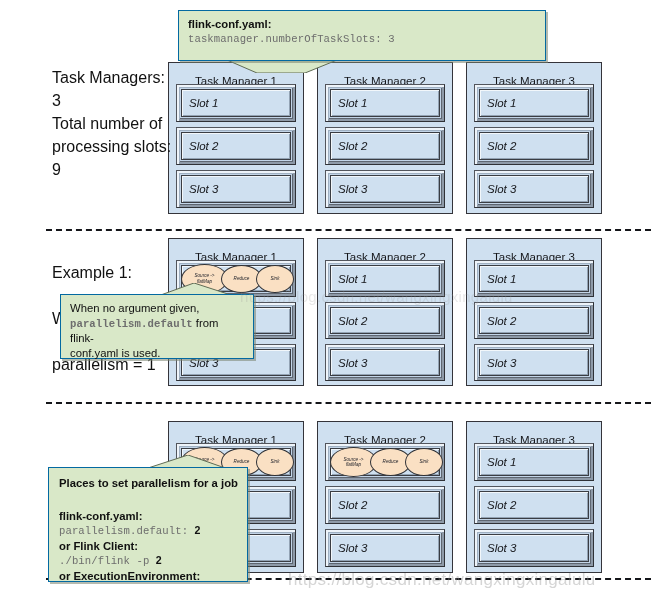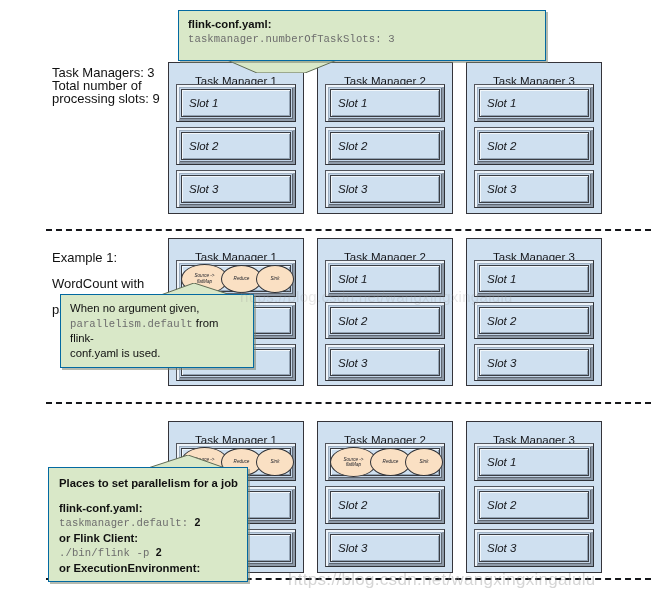--- a/index.html
+++ b/index.html
@@ -9,22 +9,22 @@
     font-family:"Liberation Sans",sans-serif;
     position:relative;
     overflow:hidden;
     color:#111;
   }
   .stage{position:absolute;left:0;top:0;width:672px;height:596px;}
 
   
   .side-label{
     position:absolute;
-    font-size:13px;
-    line-height:13px;
+    font-size:16px;
+    line-height:23px;
     color:#111;
     white-space:pre-line;
     z-index:6;
   }
   .side-label b{font-weight:bold;}
 
   
   .tm{
     position:absolute;
     background:#cfe0f0;
@@ -114,21 +114,21 @@
   .callout .body{padding:6px 8px 7px 9px;}
   .callout .ln{font-size:11.3px;line-height:14.6px;color:#101010;}
   .callout .ln.bold{font-weight:bold;}
   .callout .mono{
     font-family:"Liberation Mono",monospace;
     font-size:10.6px;
     color:#6d6d6d;
     letter-spacing:.1px;
   }
   .callout .mono b{color:#101010;font-weight:bold;font-family:"Liberation Sans",sans-serif;}
-  .callout .ln .mono{vertical-align:baseline;}
+  .callout .ln .mono{vertical-align:baseline;font-weight:bold;}
   .tail{position:absolute;z-index:19;}
 
   
   .divider{
     position:absolute;
     left:46px;
     height:0;
     border-top:2px dashed #15161a;
     z-index:5;
   }
@@ -303,21 +303,21 @@
       </div>
     </div>
   </div>
 
   <div class="wm faint" style="left:240px;top:288px;">https://blog.csdn.net/wangxingxingalulu</div>
 
   <svg class="tail" style="left:136px;top:283px;" width="120" height="13" viewBox="0 0 120 13">
     <polygon points="22,13 58,0 98,13" fill="#d9e8c8" stroke="#5f6b54" stroke-width="1"></polygon>
     <line x1="24" y1="12.5" x2="96" y2="12.5" stroke="#d9e8c8" stroke-width="2"></line>
   </svg>
-  <div class="callout" style="left:60px;top:294px;width:194px;height:74px;">
+  <div class="callout" style="left:60px;top:294px;width:194px;height:65px;">
     <div class="body">
       <div class="ln">When no argument given,</div>
       <div class="ln"><span class="mono">parallelism.default</span><span> from flink-</span></div>
       <div class="ln">conf.yaml is used.</div>
     </div>
   </div>
 
   <div class="divider" style="top:402px;width:605px;"></div>
 
 
@@ -391,23 +391,23 @@
       </div>
     </div>
   </div>
 
   <svg class="tail" style="left:120px;top:455px;" width="130" height="14" viewBox="0 0 130 14">
     <polygon points="25,14 68,0 108,14" fill="#d9e8c8" stroke="#5f6b54" stroke-width="1"></polygon>
     <line x1="27" y1="13.5" x2="106" y2="13.5" stroke="#d9e8c8" stroke-width="2"></line>
   </svg>
   <div class="callout" style="left:48px;top:467px;width:200px;height:115px;">
     <div class="body" style="padding:8px 8px 7px 10px;">
-      <div class="ln bold" style="margin-bottom:10px;">Places to set parallelism for a job</div>
+      <div class="ln bold" style="margin-bottom:18px;">Places to set parallelism for a job</div>
       <div class="ln bold">flink-conf.yaml:</div>
-      <div class="ln mono"><span>taskmanager.default: </span><b>2</b></div>
+      <div class="ln mono"><span>parallelism.default: </span><b>2</b></div>
       <div class="ln bold">or Flink Client:</div>
       <div class="ln mono"><span>./bin/flink -p </span><b>2</b></div>
       <div class="ln bold">or ExecutionEnvironment:</div>
     </div>
   </div>
 
   <div class="divider" style="top:578px;width:605px;"></div>
 
   <div class="wm" style="left:288px;top:570px;">https://blog.csdn.net/wangxingxingalulu</div>
 

